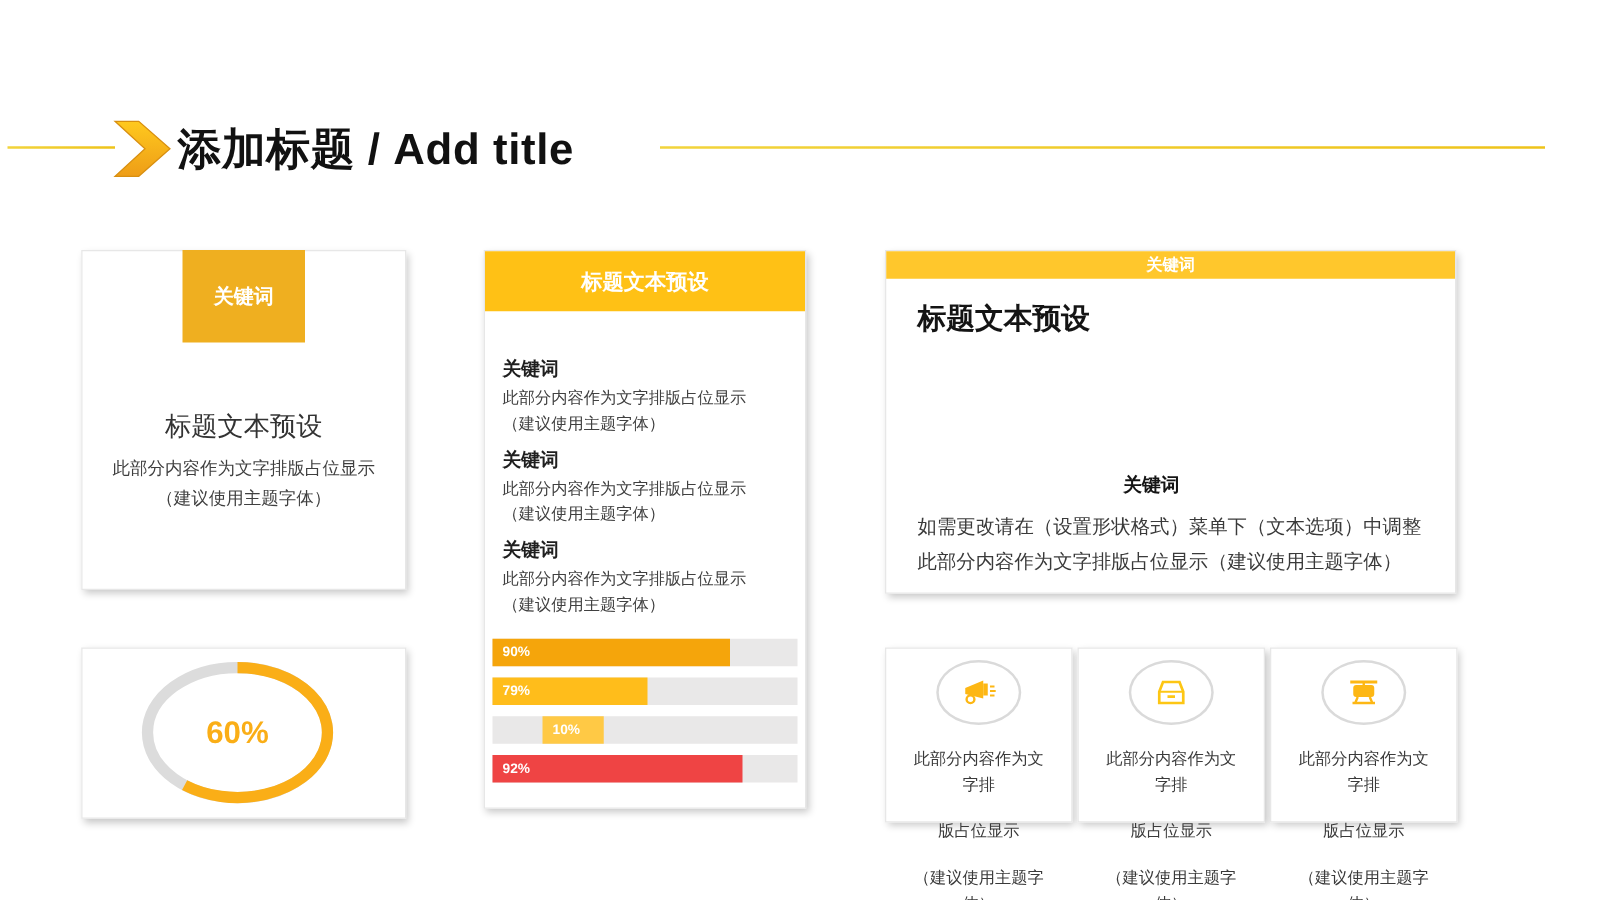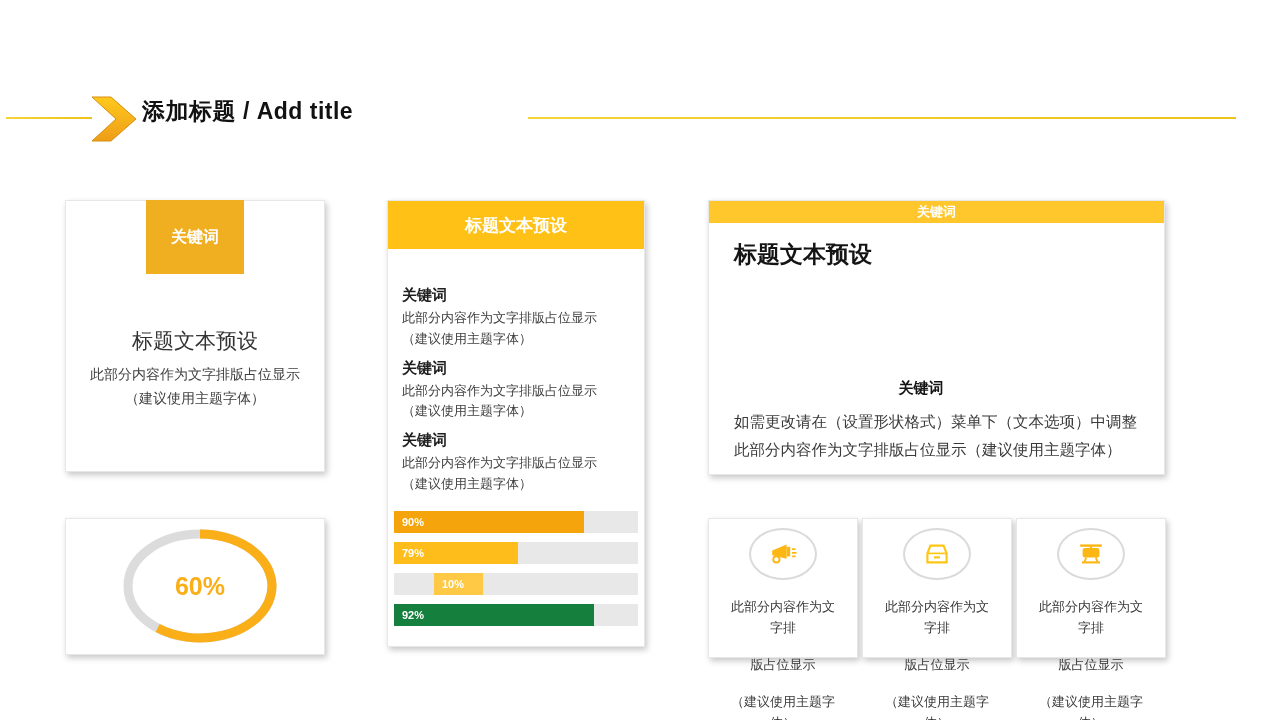--- a/index.html
+++ b/index.html
@@ -4,38 +4,38 @@
 <style>
   html,body{margin:0;padding:0;background:#ffffff;}
   body{width:1280px;height:720px;position:relative;overflow:hidden;
        font-family:"Liberation Sans","DejaVu Sans",sans-serif;color:#1a1a1a;}
 
   
   .hdr-line{position:absolute;height:2px;background:linear-gradient(90deg,#f2d43c,#eec31a);}
   .hdr-line.left{left:6px;top:117px;width:86px;}
   .hdr-line.right{left:528px;top:117px;width:708px;}
   .hdr-arrow{position:absolute;left:90px;top:96px;}
-  .slide-title{position:absolute;left:142px;top:96px;font-size:23px;font-weight:700;
+  .slide-title{position:absolute;left:142px;top:96px;font-size:35px;font-weight:700;
                color:#111;letter-spacing:.5px;white-space:nowrap;text-align:center;}
 
   
   .card{position:absolute;background:#fff;border:1px solid #e7e7e7;
         box-shadow:2px 3px 6px rgba(0,0,0,.22);box-sizing:border-box;}
 
   
   .card-a{left:65px;top:200px;width:260px;height:272px;text-align:center;}
   .badge{position:absolute;left:50%;transform:translateX(-50%);top:-1px;width:98px;height:74px;
          background:#efaf20;color:#fff;font-size:16px;font-weight:700;
          display:flex;align-items:center;justify-content:center;}
   .card-a-heading{margin-top:126px;font-size:21px;color:#333;font-weight:400;}
   .card-a-body{margin-top:8px;font-size:14px;color:#3f3f3f;line-height:1.7;}
 
   
   .card-b{left:65px;top:518px;width:260px;height:137px;display:flex;
-          align-items:center;justify-content:flex-end;}
+          align-items:center;justify-content:flex-start;}
 
   
   .card-c{left:387px;top:200px;width:258px;height:447px;}
   .card-c-header{height:48px;background:#ffc115;color:#fff;font-size:17px;font-weight:700;
                  display:flex;align-items:center;justify-content:center;}
   .card-c-groups{padding:28px 14px 0 14px;}
   .group h4{margin:9px 0 3px 0;font-size:15px;font-weight:700;color:#1f1f1f;}
   .group p{margin:0;font-size:13px;color:#404040;line-height:1.6;}
   .bars{position:absolute;left:6px;right:6px;bottom:20px;}
   .bar-row{height:22px;background:#e9e8e8;margin-bottom:9px;}
@@ -118,21 +118,21 @@
     <div class="bar-row">
       <div class="bar-fill" style="width: 78%; background: rgb(245, 165, 11);">90%</div>
     </div>
     <div class="bar-row">
       <div class="bar-fill" style="width: 51%; background: rgb(255, 189, 27);">79%</div>
     </div>
     <div class="bar-row">
       <div class="bar-fill" style="width: 20%; background: rgb(255, 201, 69); margin-left: 40px;">10%</div>
     </div>
     <div class="bar-row">
-      <div class="bar-fill" style="width: 82%; background: #15803d;">92%</div>
+      <div class="bar-fill" style="width: 82%; background: #ef4444;">92%</div>
     </div>
   </div>
 </div>
 
 <div class="card card-d">
   <div class="card-d-header">关键词</div>
   <div class="card-d-heading">标题文本预设</div>
   <div class="gauge-caption">关键词</div>
   <div class="card-d-body">
     <div>如需更改请在（设置形状格式）菜单下（文本选项）中调整</div>

